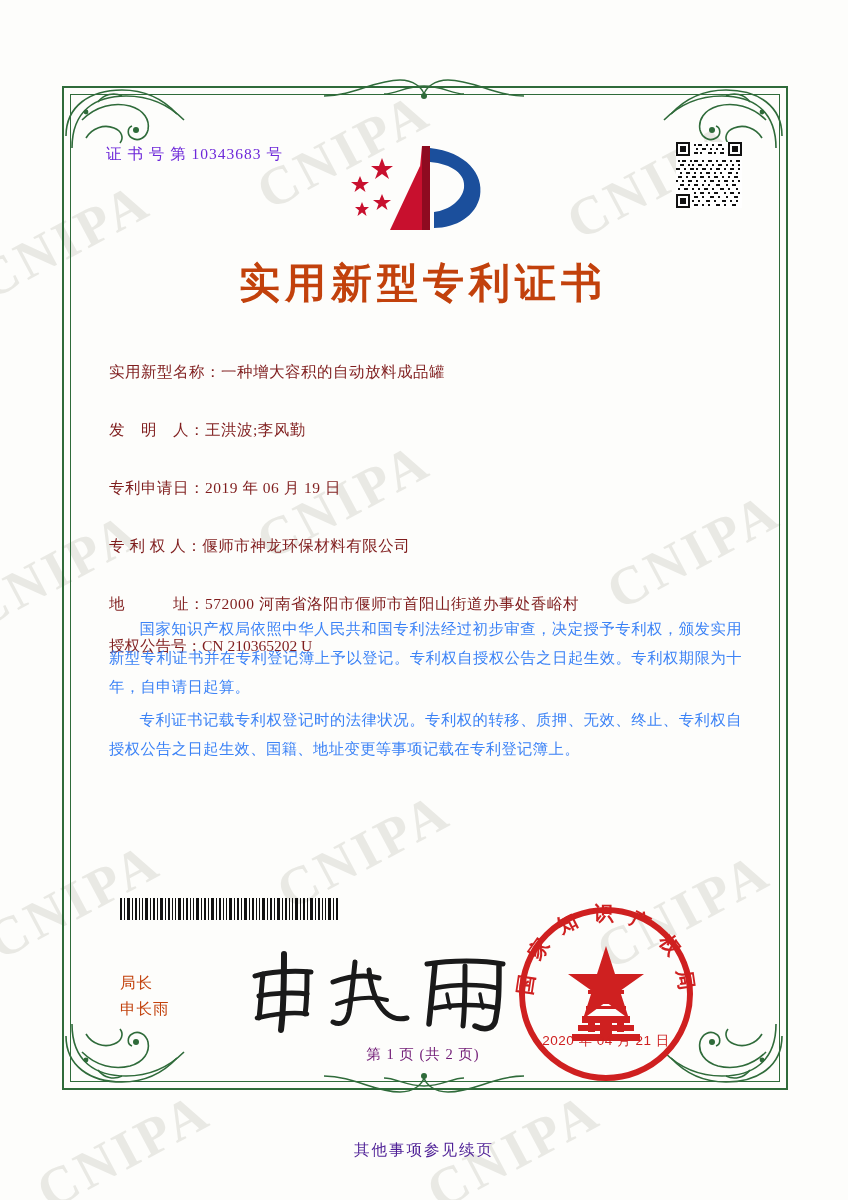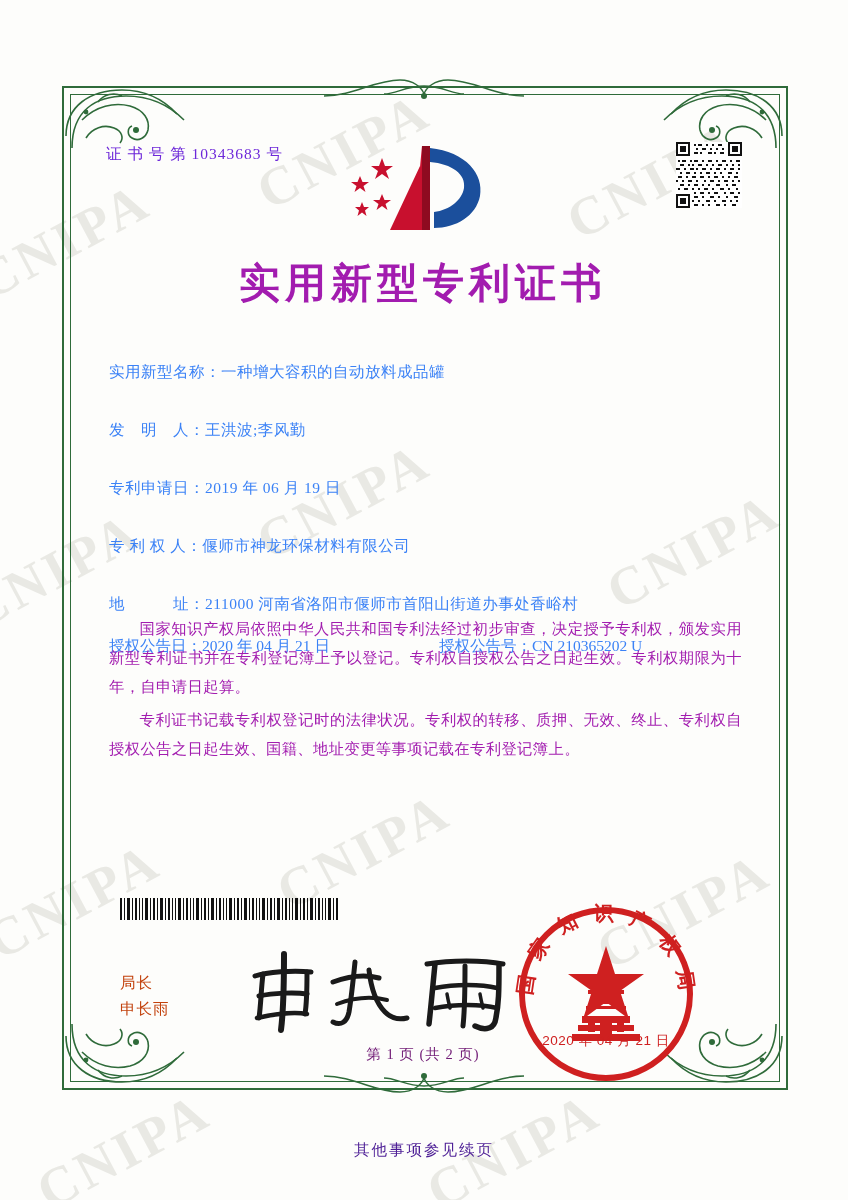--- a/index.html
+++ b/index.html
@@ -105,32 +105,32 @@
 
   .main-title {
     position: absolute;
     left: 0;
     right: 0;
     top: 170px;
     text-align: center;
     font-size: 41px;
     font-weight: 700;
     letter-spacing: 5px;
-    color: #a21caf;
+    color: #c2410c;
     font-family: "Liberation Serif", "DejaVu Serif", serif;
   }
 
   .fields {
     position: absolute;
     left: 47px;
     right: 48px;
     top: 262px;
     font-size: 15.5px;
     line-height: 1;
-    color: #3b82f6;
+    color: #7f1d1d;
   }
   .field-row {
     display: flex;
     align-items: baseline;
     margin-bottom: 26.5px;
   }
   .f-label {
     flex: 0 0 auto;
     letter-spacing: 0.5px;
     white-space: pre;
@@ -154,21 +154,21 @@
   .grant-right { flex: 1 1 auto; }
 
   .paragraphs {
     position: absolute;
     left: 47px;
     right: 42px;
     top: 528px;
     font-size: 15.3px;
     line-height: 29px;
     text-align: justify;
-    color: #a21caf;
+    color: #3b82f6;
     letter-spacing: 0.4px;
   }
   .paragraphs p {
     margin: 0 0 4px 0;
     text-indent: 2em;
   }
 
   
   .barcode {
     position: absolute;
@@ -498,26 +498,23 @@
       <div class="field-row">
         <span class="f-label">专利申请日：</span>
         <span class="f-value">2019 年 06 月 19 日</span>
       </div>
       <div class="field-row">
         <span class="f-label">专 利 权 人：</span>
         <span class="f-value">偃师市神龙环保材料有限公司</span>
       </div>
       <div class="field-row">
         <span class="f-label">地　　　址：</span>
-        <span class="f-value">211000 河南省洛阳市偃师市首阳山街道办事处香峪村</span>
+        <span class="f-value">572000 河南省洛阳市偃师市首阳山街道办事处香峪村</span>
       </div>
       <div class="grant-row">
-        <span class="grant-left">
-          <span>授权公告日：</span><span>2020 年 04 月 21 日</span>
-        </span>
         <span class="grant-right">
           <span>授权公告号：</span><span>CN 210365202 U</span>
         </span>
       </div>
     </div>
 
     <div class="paragraphs">
       <p>国家知识产权局依照中华人民共和国专利法经过初步审查，决定授予专利权，颁发实用新型专利证书并在专利登记簿上予以登记。专利权自授权公告之日起生效。专利权期限为十年，自申请日起算。</p>
       <p>专利证书记载专利权登记时的法律状况。专利权的转移、质押、无效、终止、专利权自授权公告之日起生效、国籍、地址变更等事项记载在专利登记簿上。</p>
     </div>

